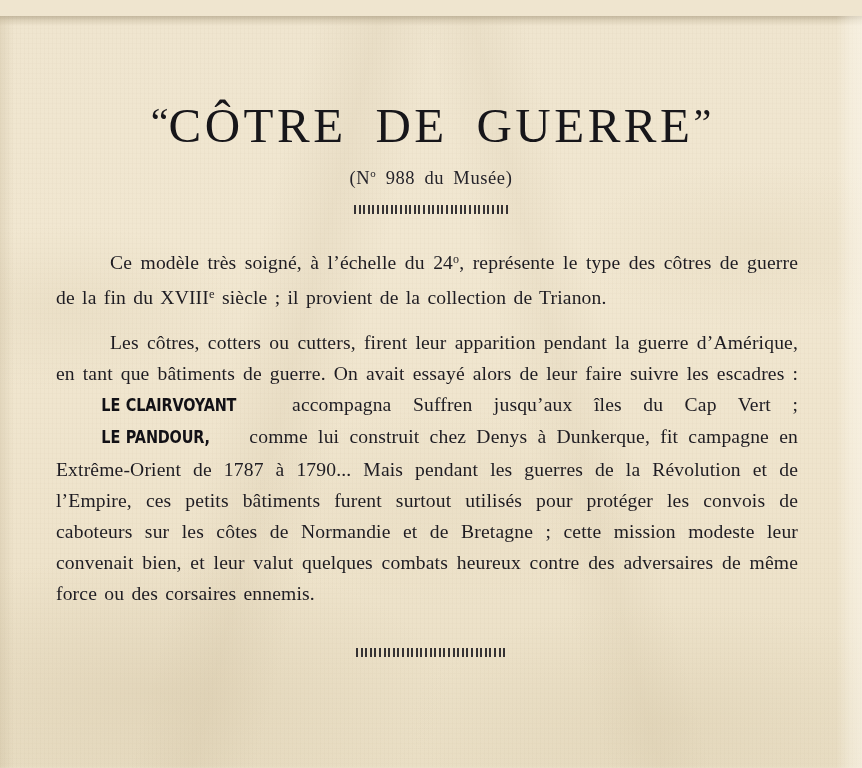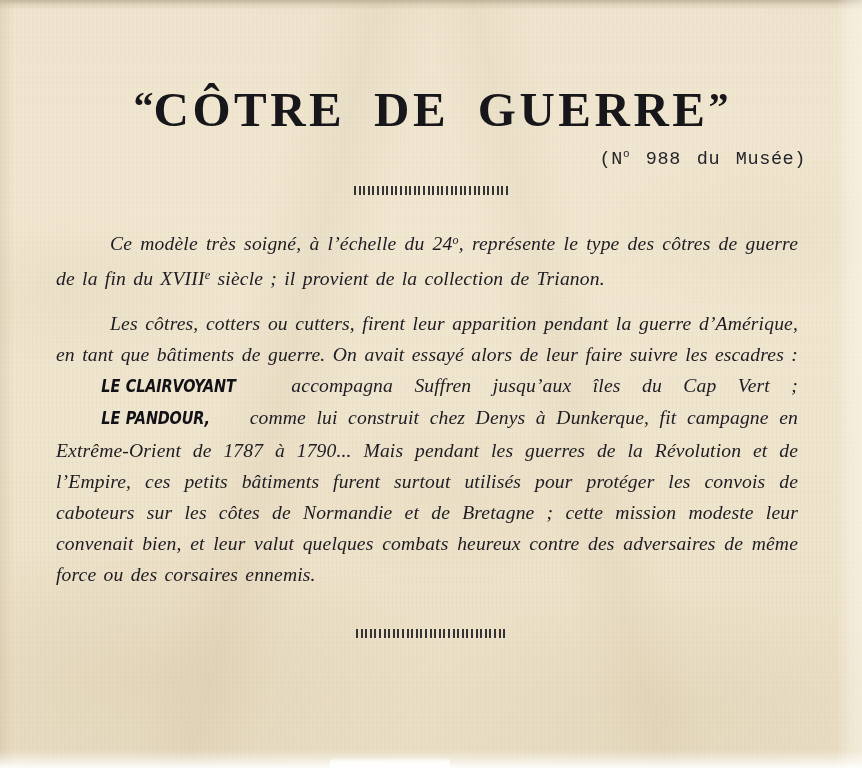--- a/index.html
+++ b/index.html
@@ -81,42 +81,42 @@
   }
 
   
   .content {
     position: relative;
     z-index: 3;
     padding: 0 56px;
   }
 
   .title {
-    margin: 0;
+    margin: 16px;
     padding-top: 84px;
     text-align: center;
     font-family: "Liberation Serif", "DejaVu Serif", serif;
     font-size: 49px;
-    font-weight: 700;
+    font-weight: 400;
     letter-spacing: 3.5px;
     word-spacing: 13px;
     color: #17161a;
     line-height: 1.05;
     white-space: nowrap;
   }
   .title .qt {
     font-size: 40px;
     letter-spacing: 0;
     vertical-align: 6px;
   }
 
   .subtitle {
     margin: 13px 0 0 0;
-    text-align: right;
-    font-family: Liberation Mono, monospace;
+    text-align: center;
+    font-family: Liberation Serif, serif;
     font-size: 18.5px;
     font-weight: 400;
     letter-spacing: 0.6px;
     word-spacing: 4px;
     color: #25232a;
   }
   .subtitle .sup {
     font-size: 11px;
     vertical-align: 7px;
   }
@@ -145,21 +145,20 @@
     margin: 0 8px 0 0;
     text-align: justify;
     text-align-last: left;
     font-family: "Liberation Serif", "DejaVu Serif", serif;
     font-size: 19.6px;
     line-height: 31.2px;
     color: #1e1c22;
     text-indent: 54px;
     word-spacing: 2.2px;
     letter-spacing: .15px;
-    font-style: italic;
   }
   p.para + p.para {
     margin-top: 14px;
   }
   p.para.last {
     margin-top: 15px;
   }
 
   .ship {
     font-family: "DejaVu Sans", "Liberation Sans", sans-serif;

